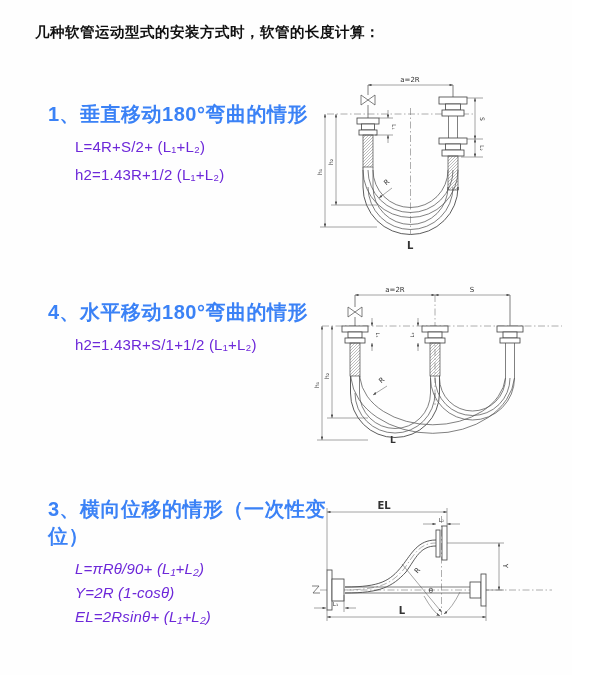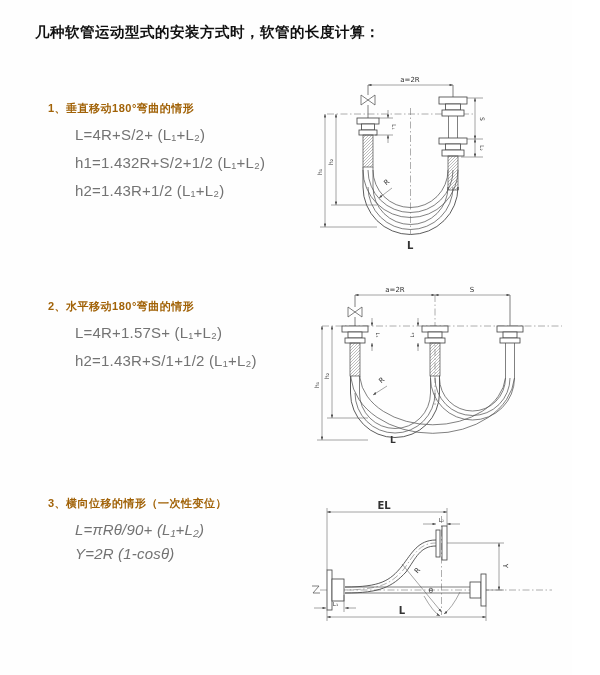--- a/index.html
+++ b/index.html
@@ -1,43 +1,42 @@
 <!DOCTYPE html>
 <html><head>
 <meta charset="utf-8">
 <style>
   html,body{margin:0;padding:0;background:#ffffff;}
   .page{position:relative;width:572px;height:675px;background:#fefefe;overflow:hidden;
         font-family:"Liberation Sans","DejaVu Sans",sans-serif;color:#1a1a1a;}
   .doc-title{position:absolute;left:35px;top:23px;width:540px;font-size:14.5px;
              font-weight:bold;letter-spacing:0.5px;color:#111;}
   .sec{position:absolute;width:300px;}
-  .sec h2{margin:0 0 10px 0;font-size:11px;font-weight:bold;color:#a16207;letter-spacing:0.5px;}
-  .sec p{margin:0 0 11px 27px;font-size:15px;color:#737373;letter-spacing:0.2px;
+  .sec h2{margin:0 0 10px 0;font-size:20px;font-weight:bold;color:#3b82f6;letter-spacing:0.5px;}
+  .sec p{margin:0 0 11px 27px;font-size:15px;color:#6d28d9;letter-spacing:0.2px;
          font-family:"Liberation Sans","DejaVu Sans",sans-serif;}
   .sec.tight p{margin-bottom:7px;font-style:italic;}
   .diag{position:absolute;}
   svg text{fill:#333;font-family:"DejaVu Sans","Liberation Sans",sans-serif;}
   .ln{stroke:#565656;stroke-width:0.75;fill:none;}
   .thick{stroke:#4a4a4a;stroke-width:0.9;fill:none;}
   .fl{fill:#ffffff;stroke:#4a4a4a;stroke-width:0.85;}
   .dim{stroke:#5a5a5a;stroke-width:0.55;fill:none;}
   .cl{stroke:#6a6a6a;stroke-width:0.55;fill:none;stroke-dasharray:7 2.5 1.5 2.5;}
 </style>
 </head>
 <body>
 
 <div class="page">
 
   <div class="doc-title">几种软管运动型式的安装方式时，软管的长度计算：</div>
 
   <div class="sec" style="left:48px;top:101px">
     <h2>1、垂直移动180°弯曲的情形</h2>
     <p>L=4R+S/2+ (L₁+L₂)</p>
-    <p>h1=1.432R+S/2+1/2 (L₁+L₂)</p>
     <p>h2=1.43R+1/2 (L₁+L₂)</p>
   </div>
 
   <svg class="diag" style="left:315px;top:72px" width="280" height="185" viewBox="0 0 280 185">
     <defs>
       <marker id="a1" markerWidth="7" markerHeight="5" refX="6.5" refY="2.5" orient="auto-start-reverse">
         <path d="M0,0 L6.5,2.5 L0,5 Z" fill="#555"></path>
       </marker>
       <pattern id="h1p" width="3" height="3" patternUnits="userSpaceOnUse">
         <path d="M0,3 L3,0" stroke="#7a7a7a" stroke-width="0.5"></path>
@@ -111,22 +110,21 @@
     <line class="dim" x1="21" y1="42" x2="21" y2="133" marker-start="url(#a1)" marker-end="url(#a1)"></line>
     <text x="17.5" y="90" font-size="6" text-anchor="middle" transform="rotate(-90 17.5 90)">h₂</text>
 
     <text x="73" y="112" font-size="7" text-anchor="middle" transform="rotate(-40 73 112)">R</text>
     <line class="dim" x1="77" y1="116" x2="64" y2="126" marker-end="url(#a1)"></line>
 
     <text x="92" y="177" font-size="10" font-weight="bold">L</text>
   </svg>
 
   <div class="sec" style="left:48px;top:299px">
-    <h2>2、水平移动180°弯曲的情形</h2>
-    <p>L=4R+1.57S+ (L₁+L₂)</p>
+    <h2>4、水平移动180°弯曲的情形</h2>
     <p>h2=1.43R+S/1+1/2 (L₁+L₂)</p>
   </div>
 
   <svg class="diag" style="left:310px;top:283px" width="285" height="167" viewBox="0 0 285 167">
     <defs>
       <marker id="a2" markerWidth="7" markerHeight="5" refX="6.5" refY="2.5" orient="auto-start-reverse">
         <path d="M0,0 L6.5,2.5 L0,5 Z" fill="#555"></path>
       </marker>
       <pattern id="h2p" width="3" height="3" patternUnits="userSpaceOnUse">
         <path d="M0,3 L3,0" stroke="#7a7a7a" stroke-width="0.5"></path>
@@ -203,20 +201,21 @@
     <text x="73" y="99" font-size="7" text-anchor="middle" transform="rotate(-40 73 99)">R</text>
     <line class="dim" x1="77" y1="103" x2="63" y2="112" marker-end="url(#a2)"></line>
 
     <text x="80" y="160" font-size="9" font-weight="bold">L</text>
   </svg>
 
   <div class="sec tight" style="left:48px;top:496px">
     <h2>3、横向位移的情形（一次性变位）</h2>
     <p>L=πRθ/90+ (L₁+L₂)</p>
     <p>Y=2R (1-cosθ)</p>
+    <p>EL=2Rsinθ+ (L₁+L₂)</p>
   </div>
 
   <svg class="diag" style="left:300px;top:500px" width="300" height="150" viewBox="0 0 300 150">
     <defs>
       <marker id="a3" markerWidth="7" markerHeight="5" refX="6.5" refY="2.5" orient="auto-start-reverse">
         <path d="M0,0 L6.5,2.5 L0,5 Z" fill="#555"></path>
       </marker>
     </defs>
 
     <line class="cl" x1="20" y1="90" x2="252" y2="90"></line>

